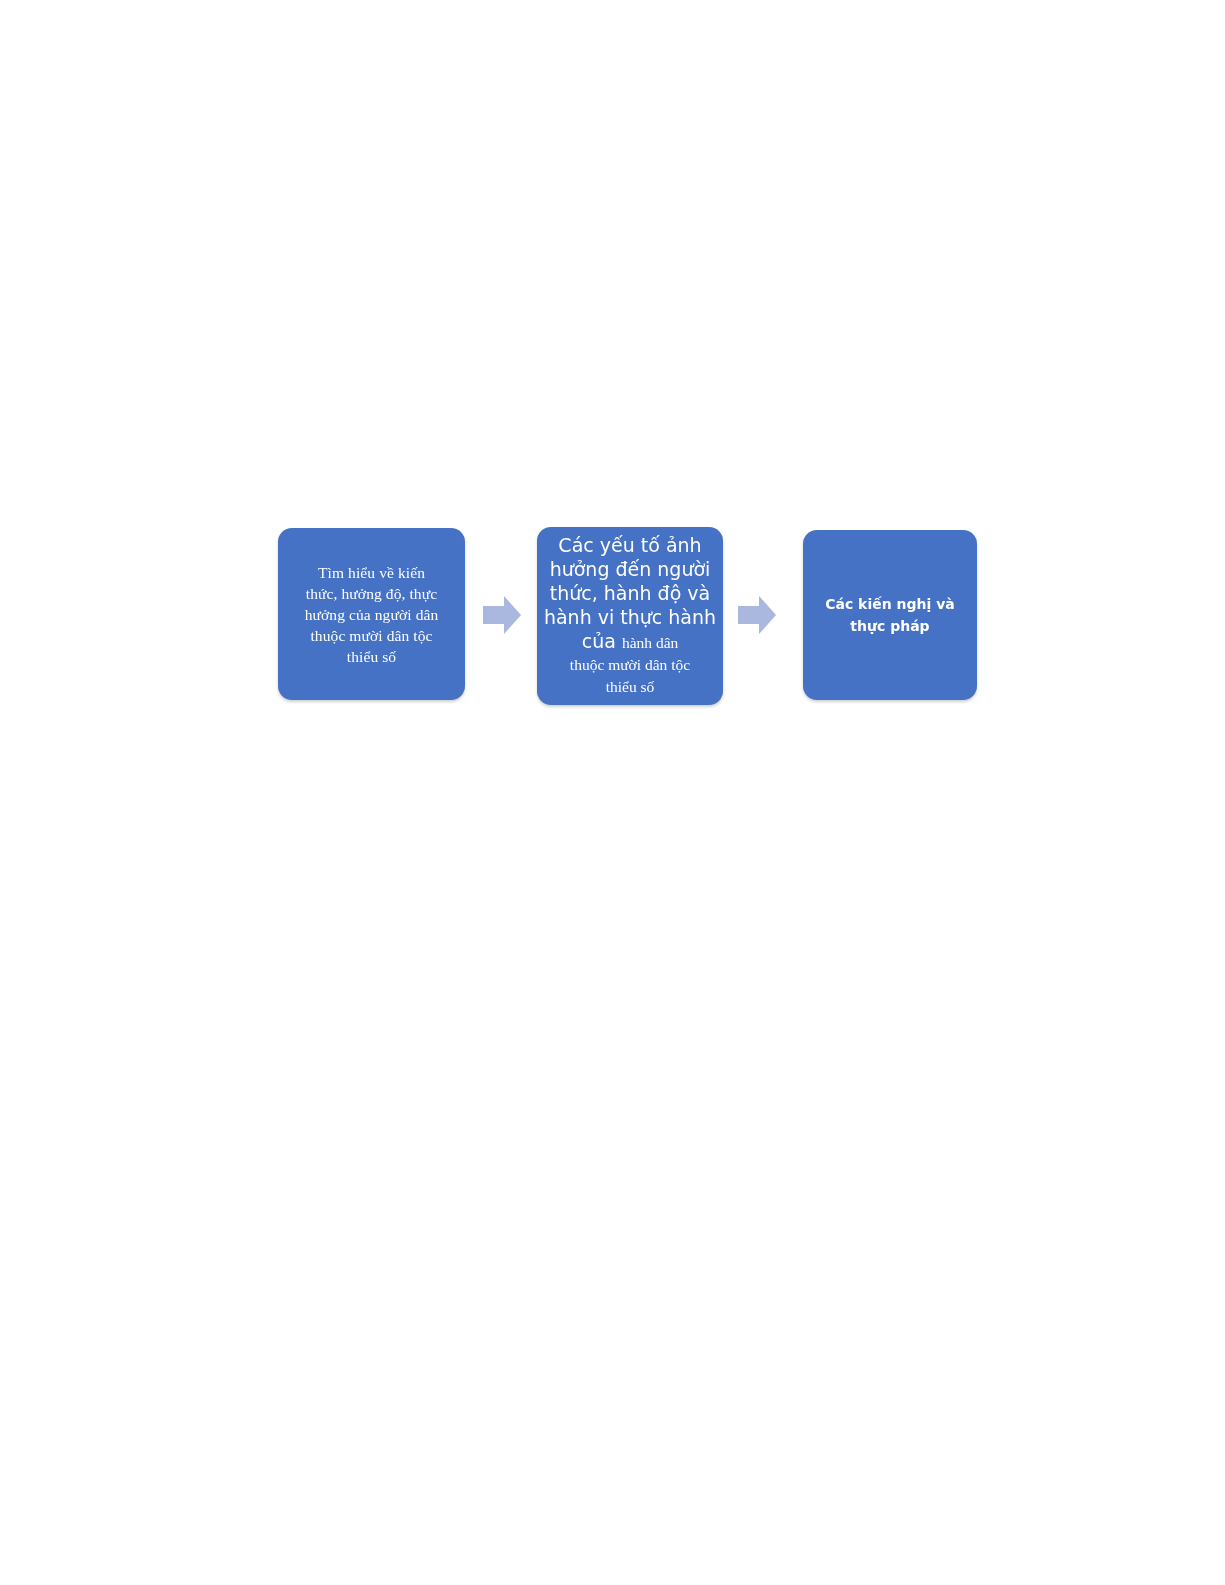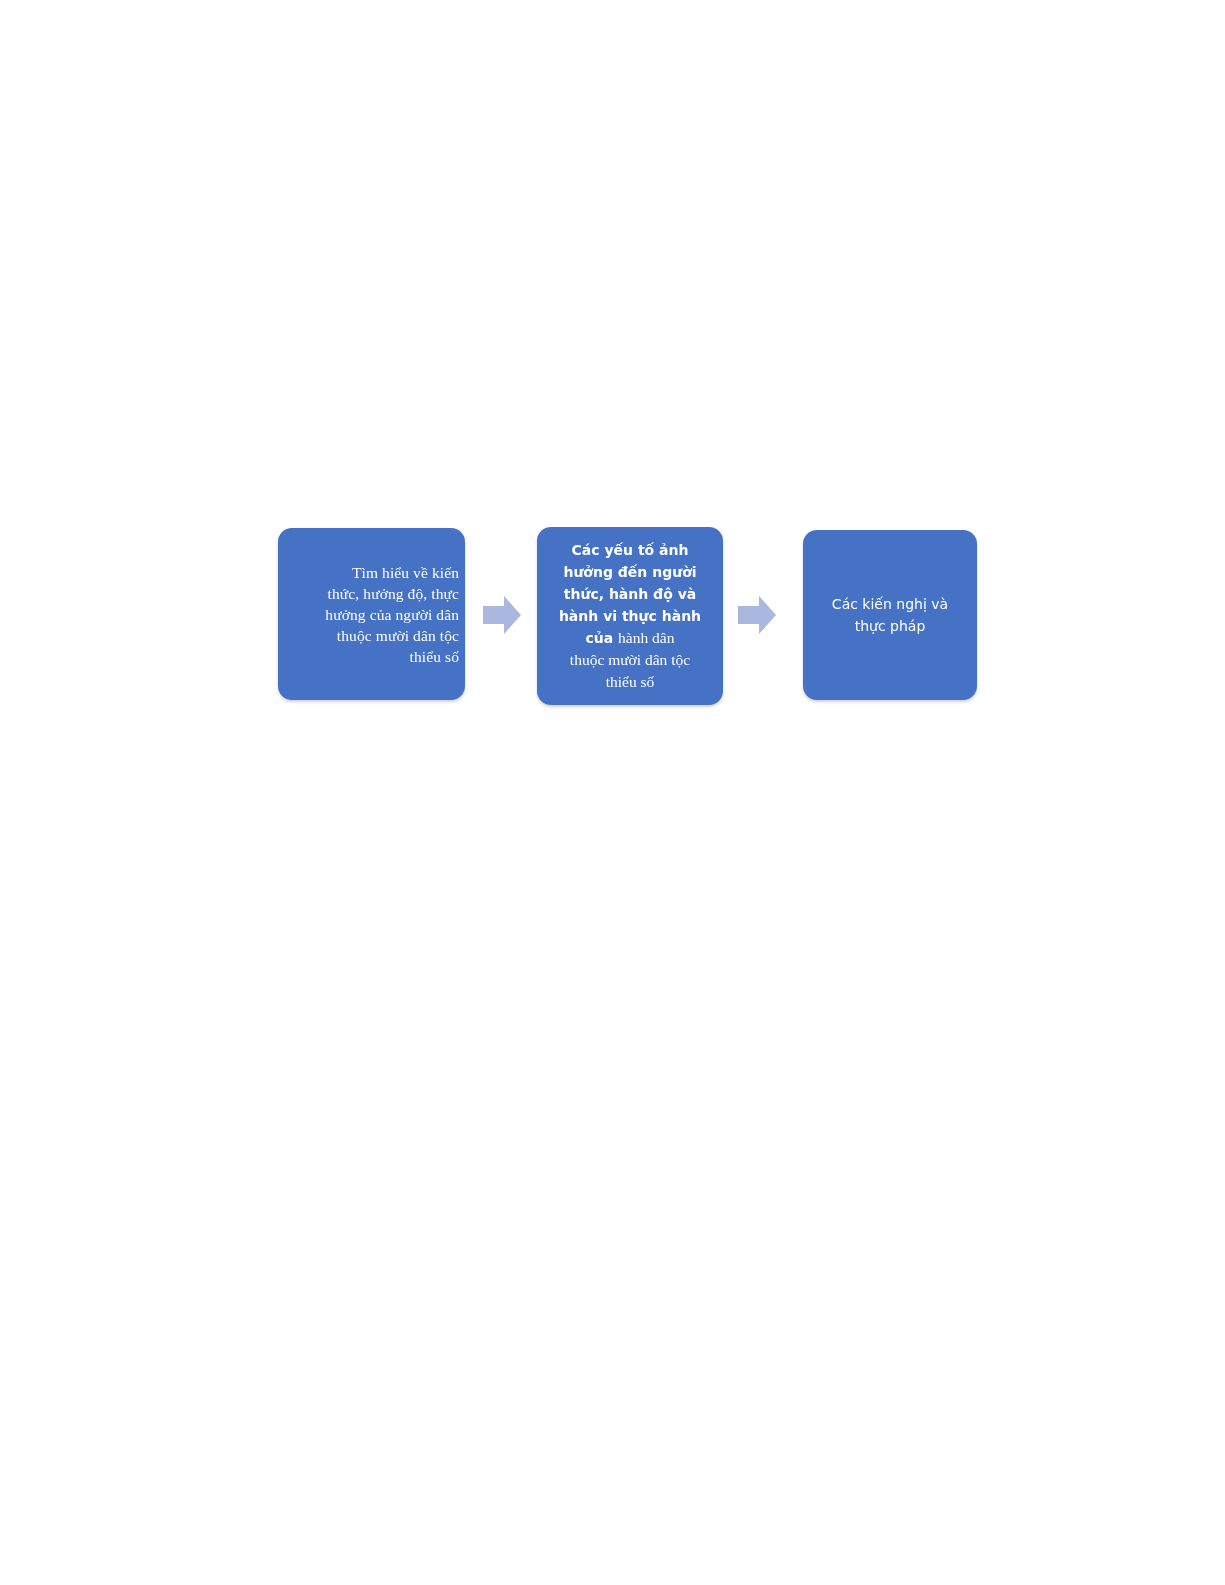--- a/index.html
+++ b/index.html
@@ -42,21 +42,20 @@
     padding: 0 6px;
     box-sizing: border-box;
   }
 
   
   #box-1 {
     left: 278px;
     top: 528px;
     width: 187px;
     height: 172px;
-    text-align: right;
   }
   #box-1 .box-text {
     font-family: "Liberation Serif", serif;
     font-size: 15.5px;
     line-height: 21px;
     letter-spacing: 0.1px;
   }
 
   
   #box-2 {
@@ -64,41 +63,41 @@
     top: 527px;
     width: 186px;
     height: 178px;
   }
   #box-2 .box-text {
     font-size: 15px;
     line-height: 22px;
   }
   #box-2 .seg-sans {
     font-family: "DejaVu Sans", sans-serif;
-    font-size: 14px;
+    font-size: 19px;
     line-height: 22px;
-    font-weight: bold;
   }
   #box-2 .seg-serif {
     font-family: "Liberation Serif", serif;
     font-size: 15.5px;
     line-height: 21px;
   }
 
   
   #box-3 {
     left: 803px;
     top: 530px;
     width: 174px;
     height: 170px;
   }
   #box-3 .box-text {
     font-family: "DejaVu Sans", sans-serif;
     font-size: 14px;
     line-height: 22px;
+    font-weight: bold;
   }
 
   
   .connector-arrow {
     position: absolute;
     width: 38px;
     height: 42px;
   }
   #arrow-1 { left: 483px; top: 594px; }
   #arrow-2 { left: 738px; top: 594px; }

